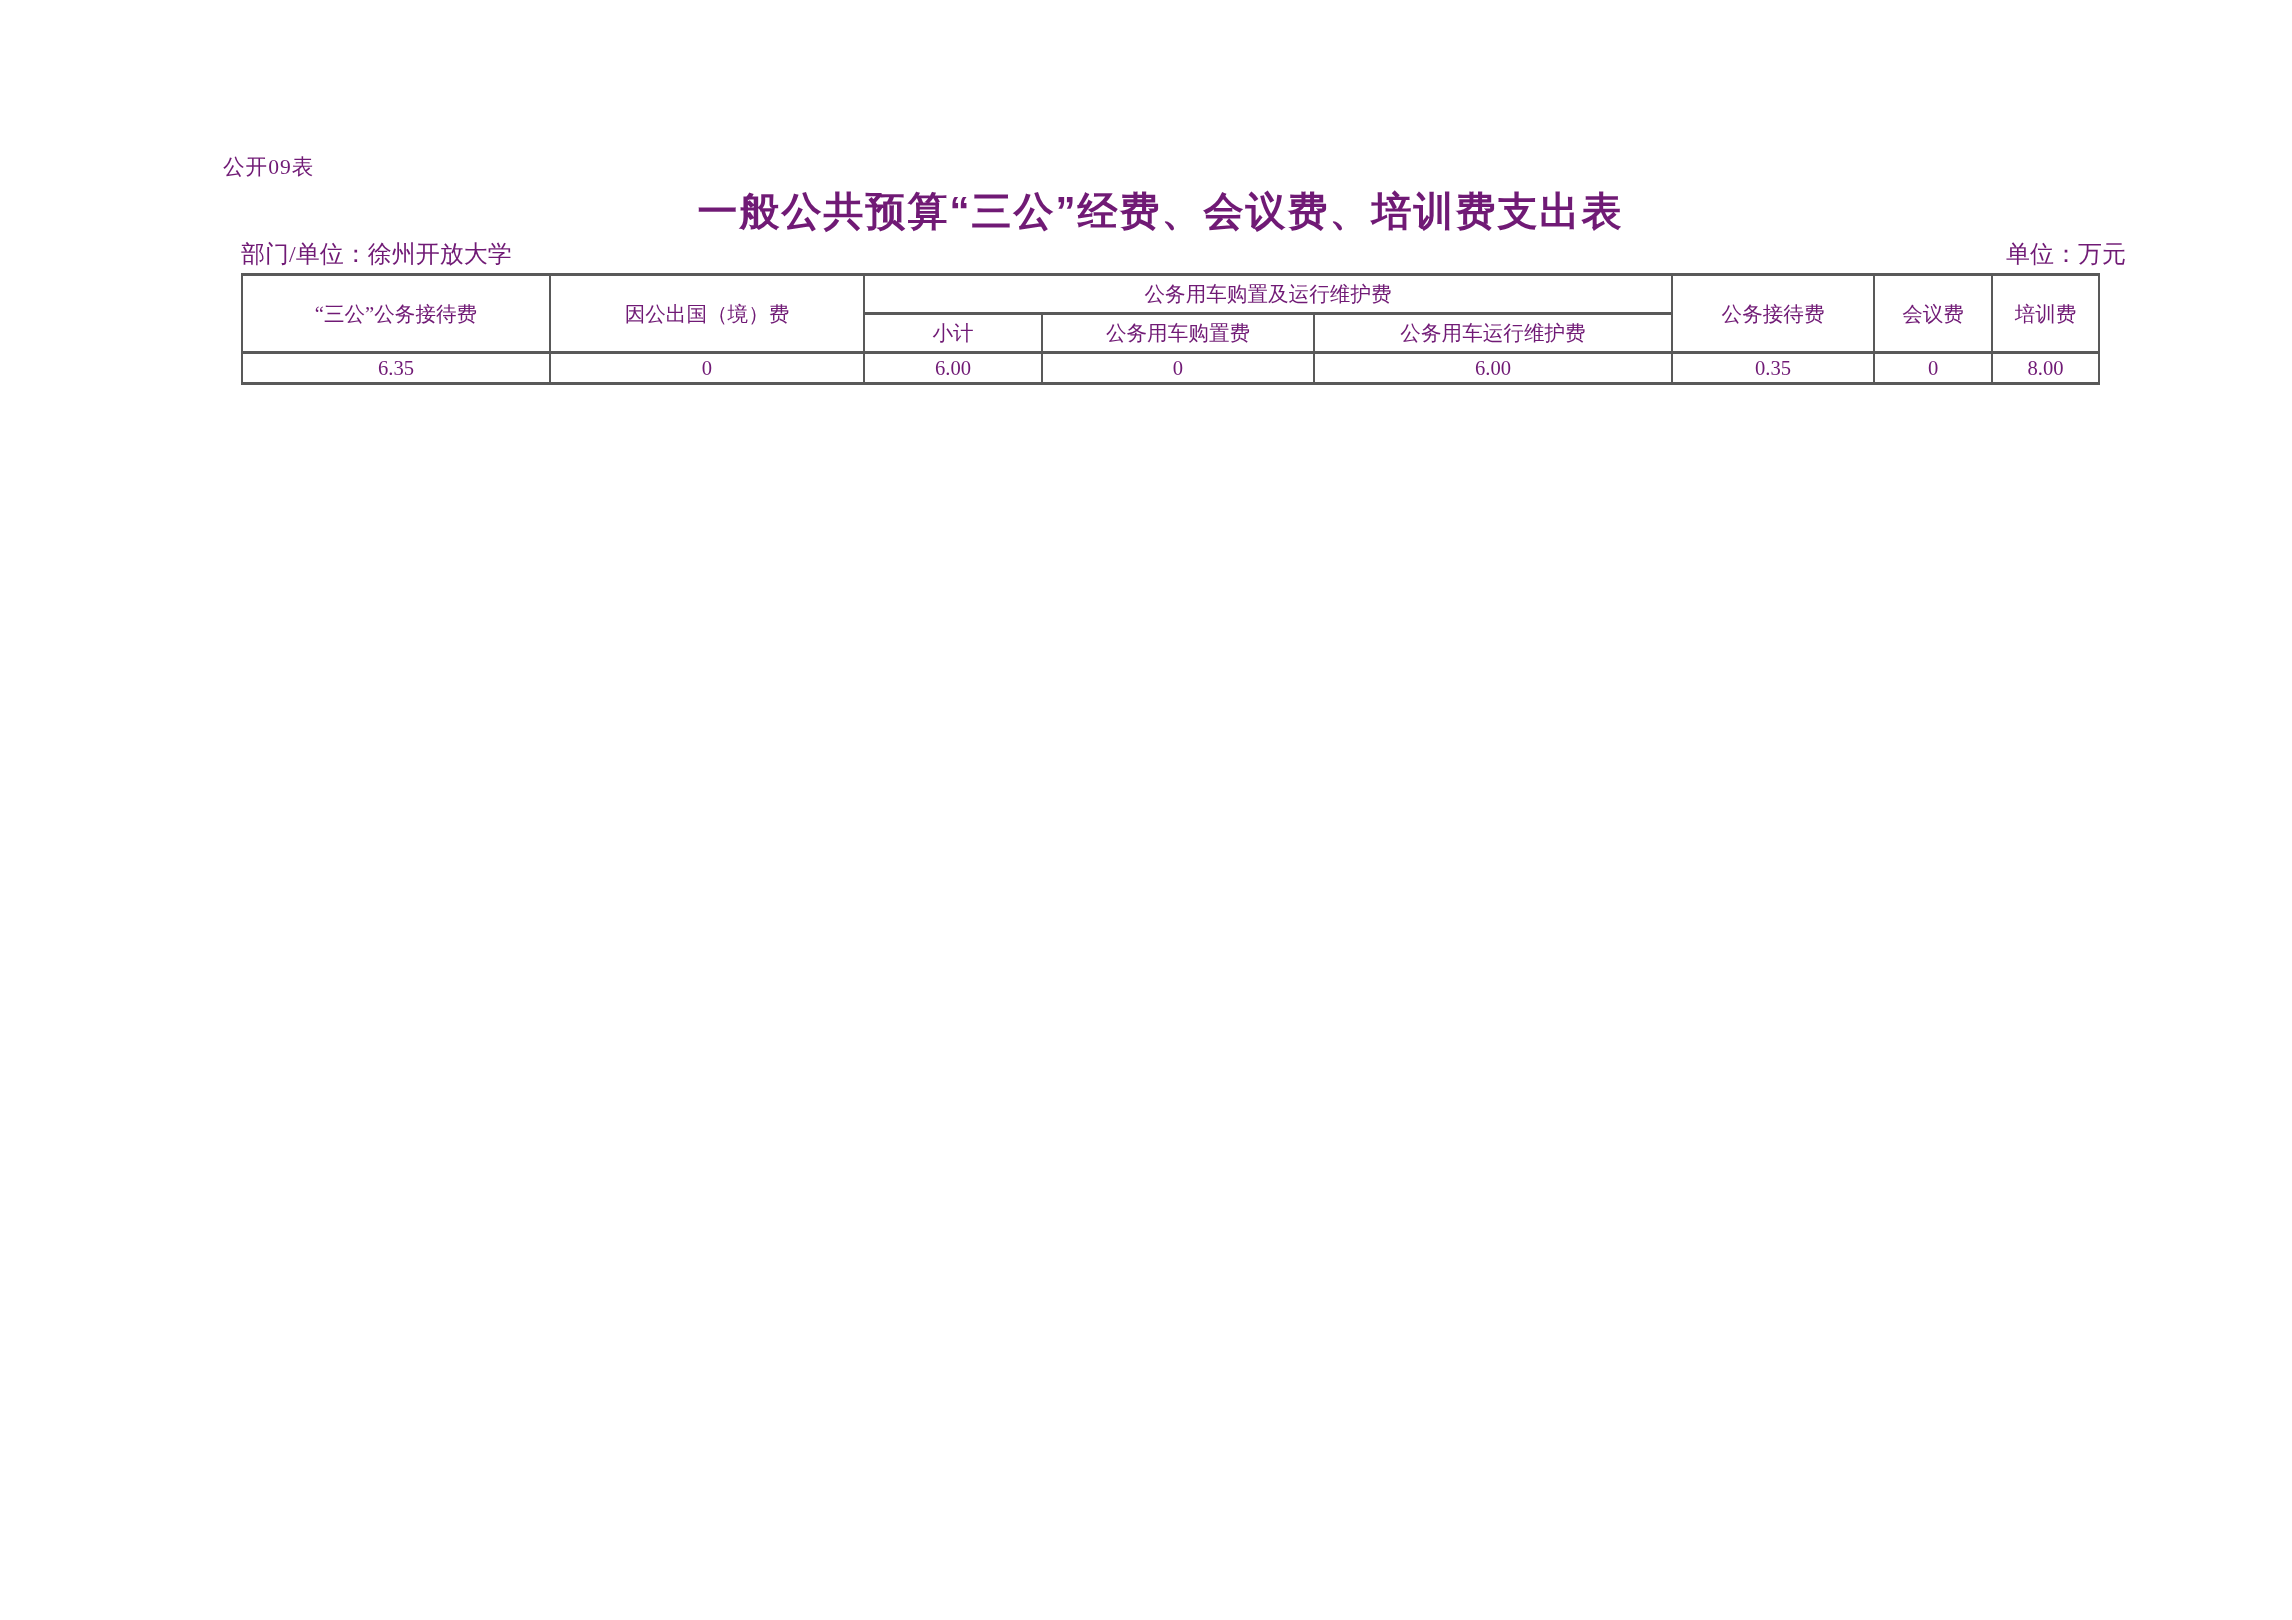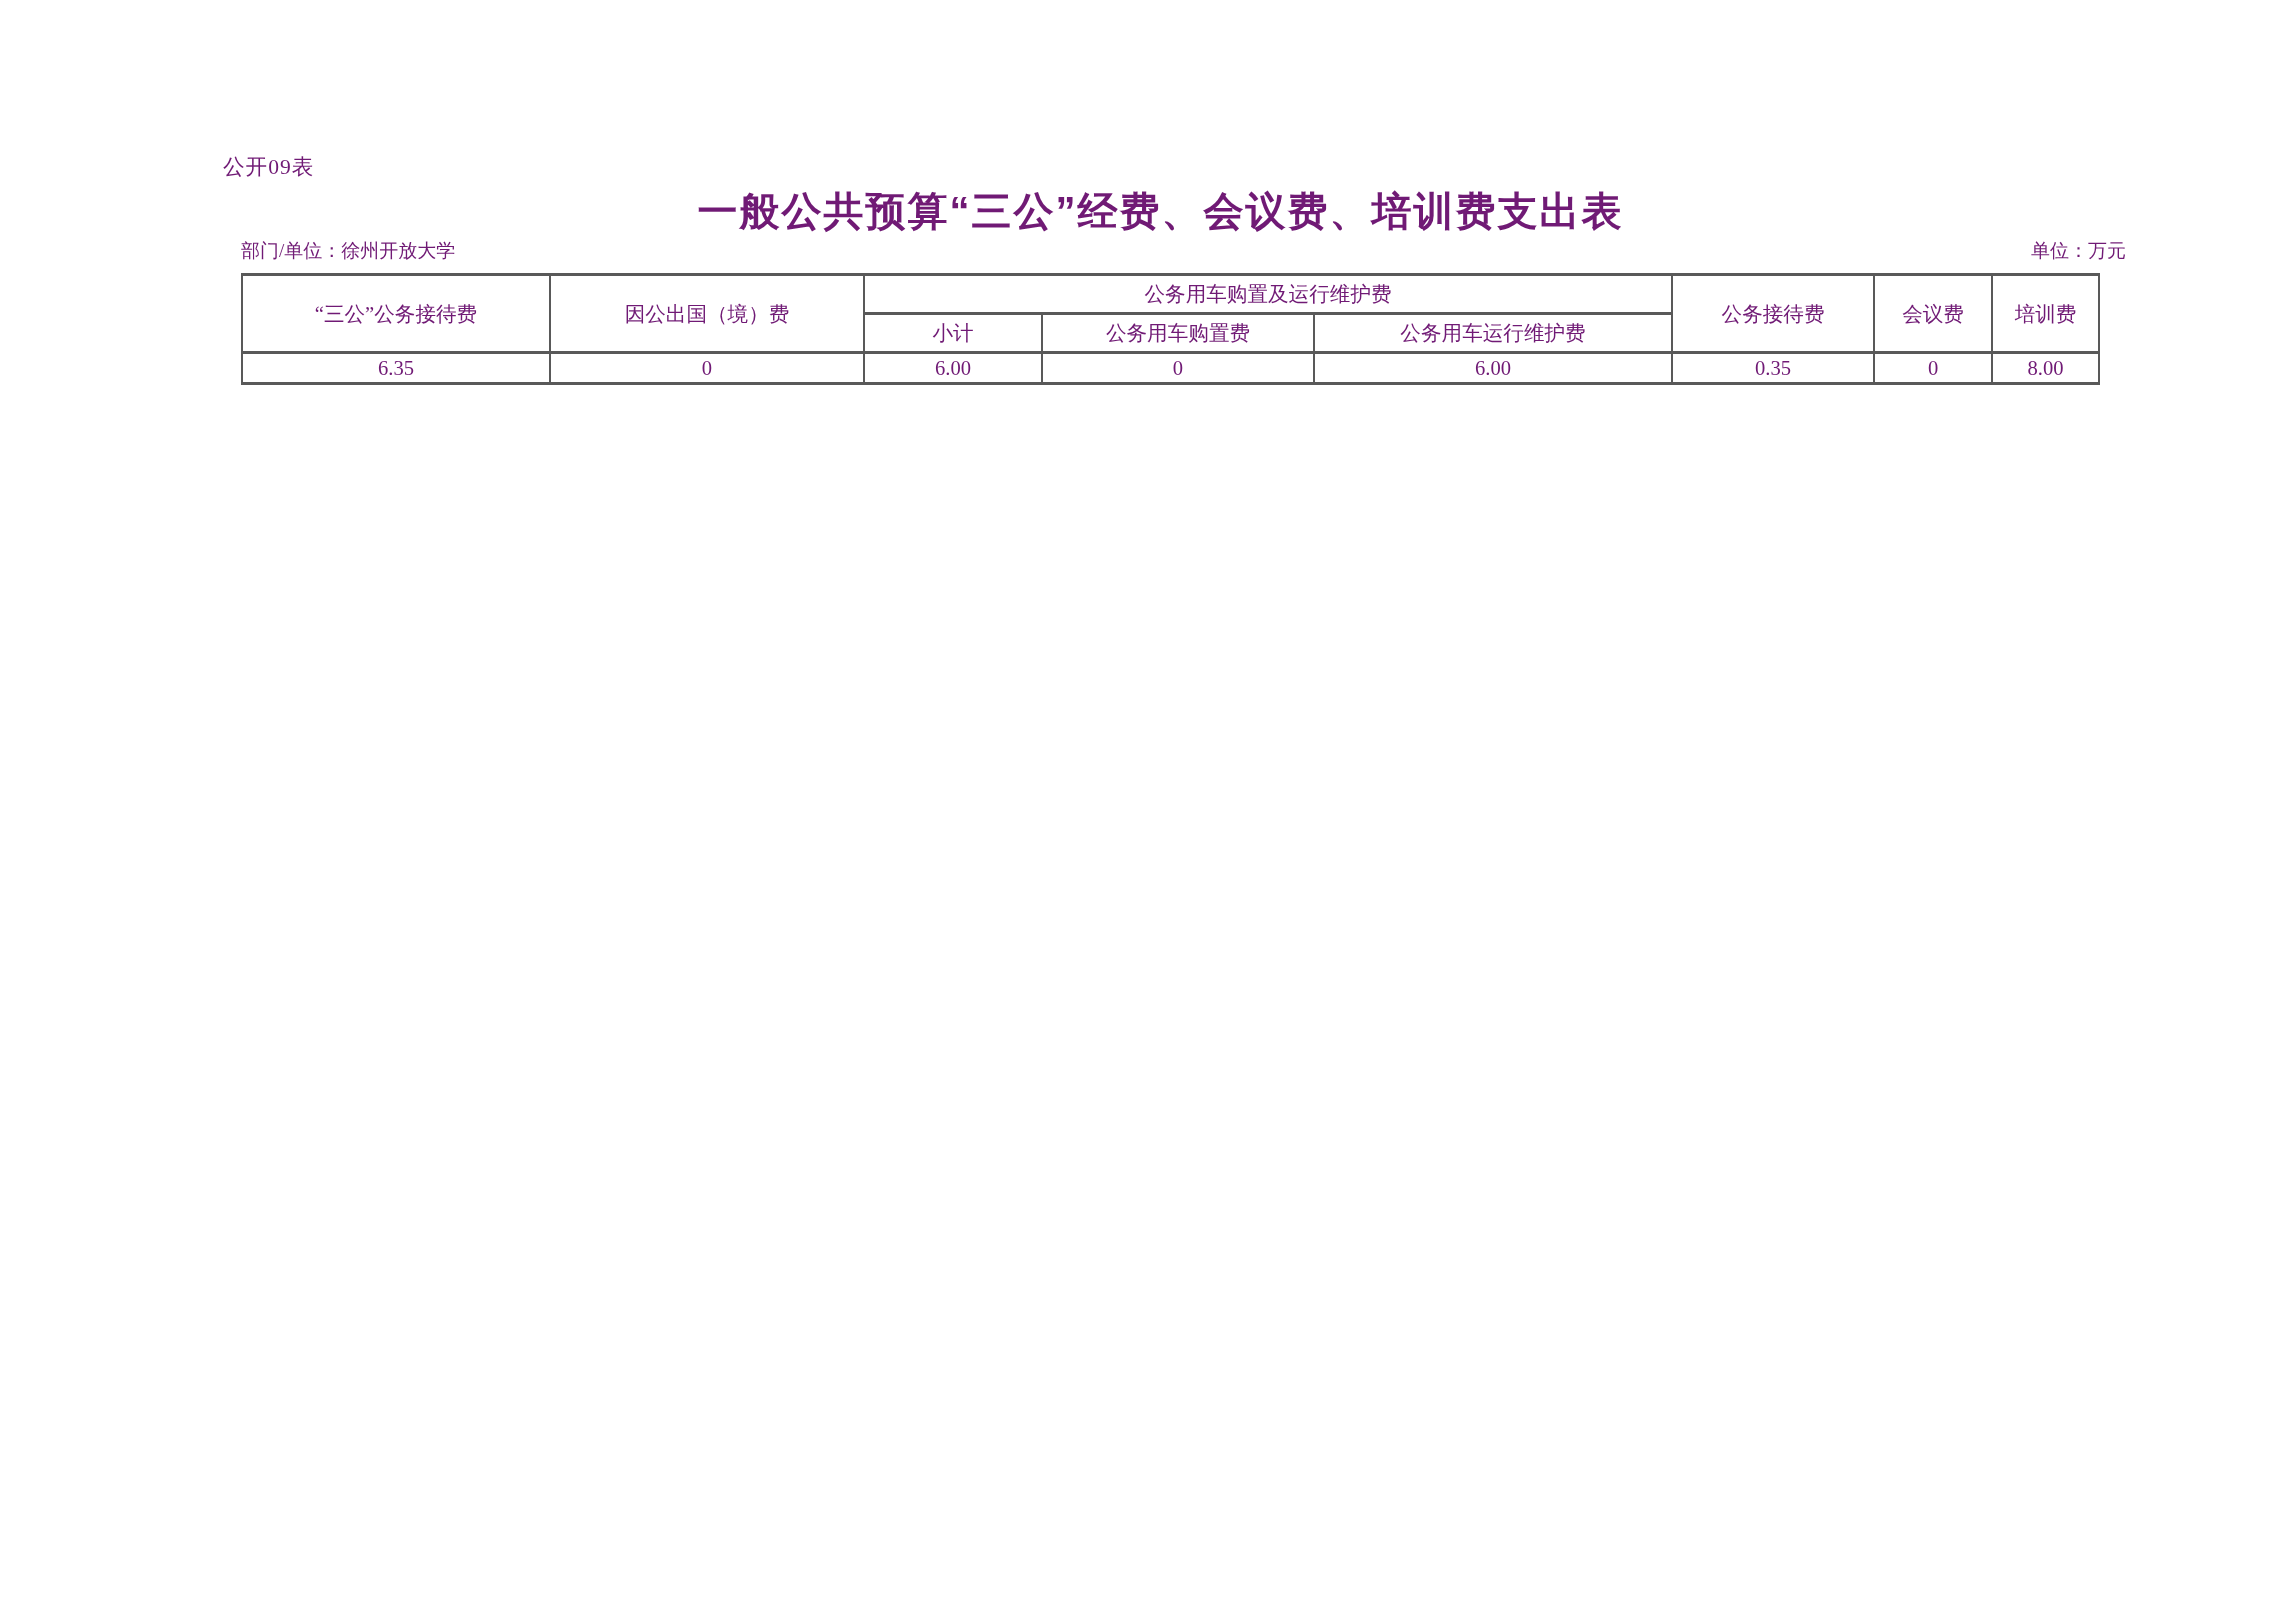--- a/index.html
+++ b/index.html
@@ -31,21 +31,21 @@
     width: 100%;
     text-align: center;
     font-family: "Liberation Sans", sans-serif;
     font-weight: bold;
     font-size: 40px;
     letter-spacing: 2px;
   }
   .meta-line {
     position: absolute;
     top: 238px;
-    font-size: 19px;
+    font-size: 24px;
   }
   .dept { left: 241px; }
   .unit { right: 195px; margin-left: 12px; }
   .expense-table {
     position: absolute;
     left: 241px;
     top: 273px;
     width: 1856px;
     border-collapse: collapse;
     table-layout: fixed;

